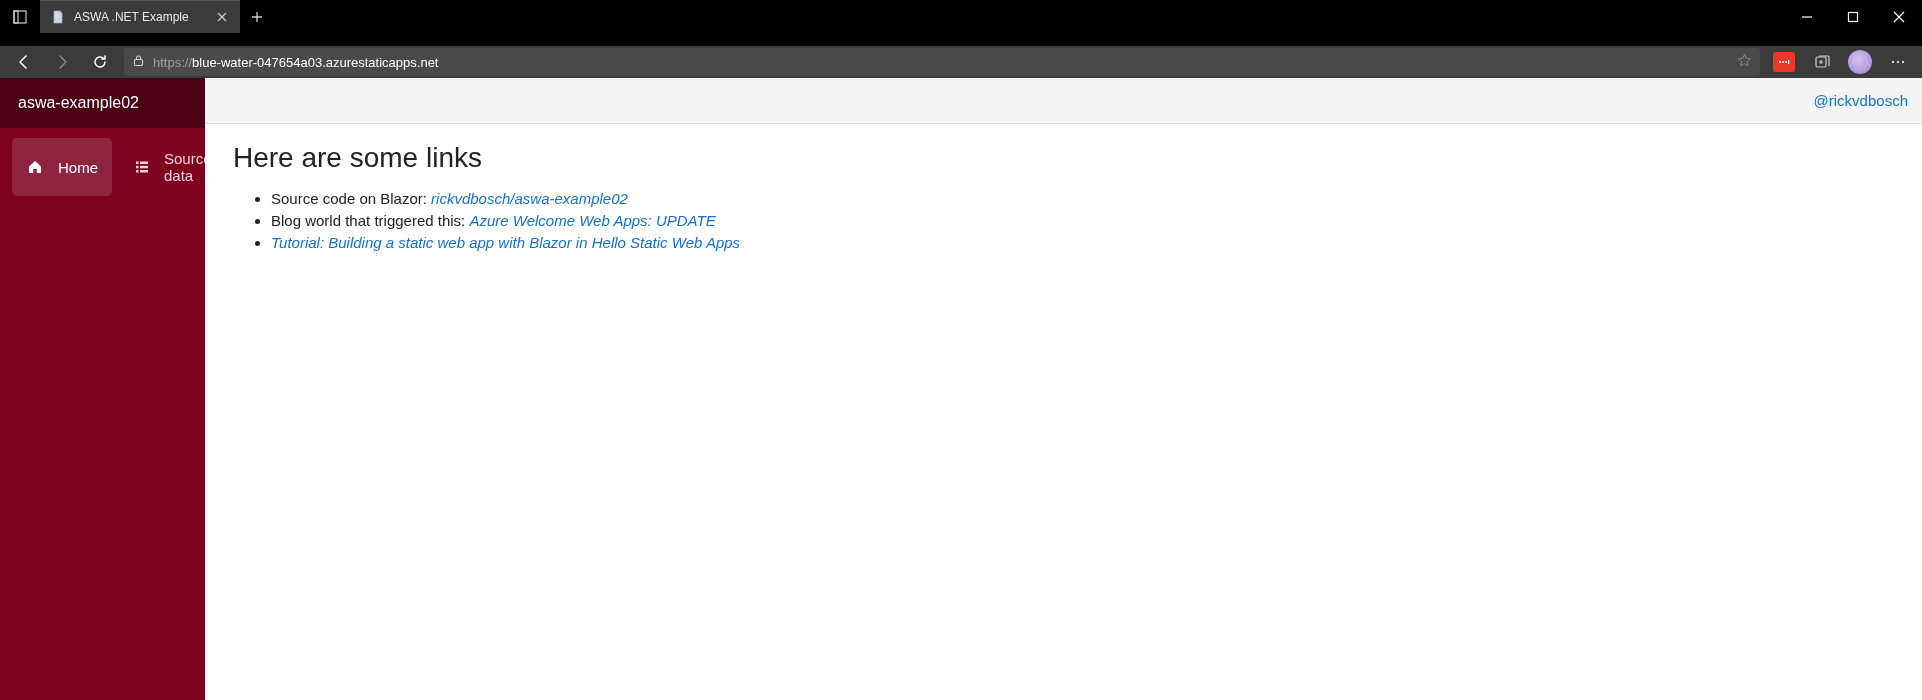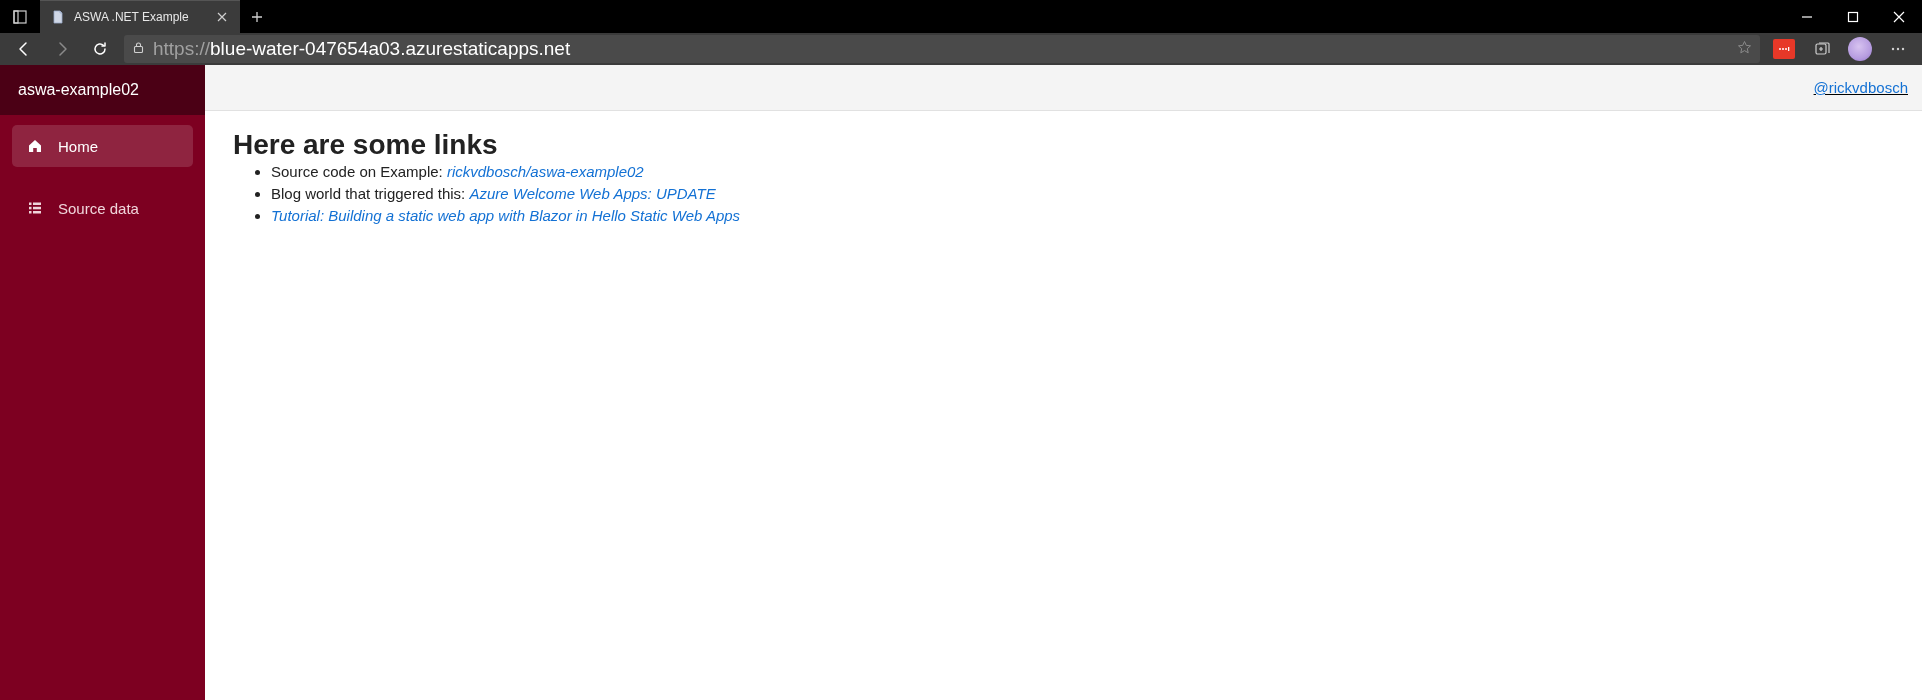--- a/index.html
+++ b/index.html
@@ -4,21 +4,21 @@
   <style>
     * { margin: 0; padding: 0; box-sizing: border-box; }
     body {
       font-family: "Segoe UI", -apple-system, BlinkMacSystemFont, sans-serif;
       width: 1922px;
       height: 700px;
       background: #ffffff;
       overflow: hidden;
     }
     .titlebar {
-      height: 33px;
+      height: 46px;
       background: #000000;
       display: flex;
       align-items: flex-start;
       color: #cfcfcf;
     }
     .tab-panel-icon {
       width: 40px;
       height: 33px;
       display: flex;
       align-items: center;
@@ -79,21 +79,21 @@
       height: 28px;
       background: #4a4a4a;
       border-radius: 3px;
       padding: 0 8px;
       gap: 8px;
       color: #d0d0d0;
       margin: 0 4px;
     }
     .addr-text {
       flex: 1;
-      font-size: 19px;
+      font-size: 13px;
       color: #ffffff;
       white-space: nowrap;
     }
     .addr-text .proto { color: #a0a0a0; }
     .addr-text .host { color: #ffffff; }
     .ext-box {
       width: 22px; height: 20px;
       background: #e73828;
       border-radius: 2px;
       display:flex;align-items:center;justify-content:center;
@@ -116,21 +116,21 @@
     }
     .sidebar-header {
       background: #4b0015;
       color: #ffffff;
       font-size: 16px;
       font-weight: 400;
       padding: 16px 18px;
     }
     .sidebar-items {
       padding: 10px 12px;
-      display:flex;flex-direction:column;gap:20px;
+      display:flex;flex-direction:row;gap:8px;
     }
     .side-item {
       display:flex;
       align-items:center;
       gap: 14px;
       color: #f0d5db;
       font-size: 15px;
       padding: 12px 14px;
       border-radius: 5px;
     }
@@ -149,43 +149,42 @@
       overflow: hidden;
     }
     .topstrip {
       height: 46px;
       background: #f4f4f4;
       border-bottom: 1px solid #e1e1e1;
       display:flex;
       align-items:center;
       justify-content:flex-end;
       padding: 0 14px;
-      text-decoration: underline;
     }
     .about-link {
       color: #1371d4;
       font-size: 15px;
     }
     .page {
       padding: 18px 28px;
       color: #222;
     }
     .page h1 {
       font-size: 34px;
       font-weight: 400;
       margin-bottom: 8px;
     }
     .page p.sub {
       font-size: 15px;
       margin-bottom: 6px;
     }
     .page h2 {
       font-size: 28px;
-      font-weight: 700;
-      margin-bottom: 0;
+      font-weight: 400;
+      margin-bottom: 14px;
     }
     .page ul {
       margin-left: 38px;
       font-size: 15px;
     }
     .page ul li {
       line-height: 1.45;
     }
     .page a.link {
       color: #1371d4;
@@ -325,19 +324,19 @@
     </div>
   </div>
 
   <div class="main">
     <div class="topstrip">
       <a class="about-link">@rickvdbosch</a>
     </div>
     <div class="page">
       <h2>Here are some links</h2>
       <ul>
-        <li><span>Source code on Example: </span><a class="link">rickvdbosch/aswa-example02</a></li>
+        <li><span>Source code on Blazor: </span><a class="link">rickvdbosch/aswa-example02</a></li>
         <li><span>Blog world that triggered this: </span><a class="link">Azure Welcome Web Apps: UPDATE</a></li>
         <li><span></span><a class="link">Tutorial: Building a static web app with Blazor in Hello Static Web Apps</a></li>
       </ul>
     </div>
   </div>
 </div>
 
 </body></html>

